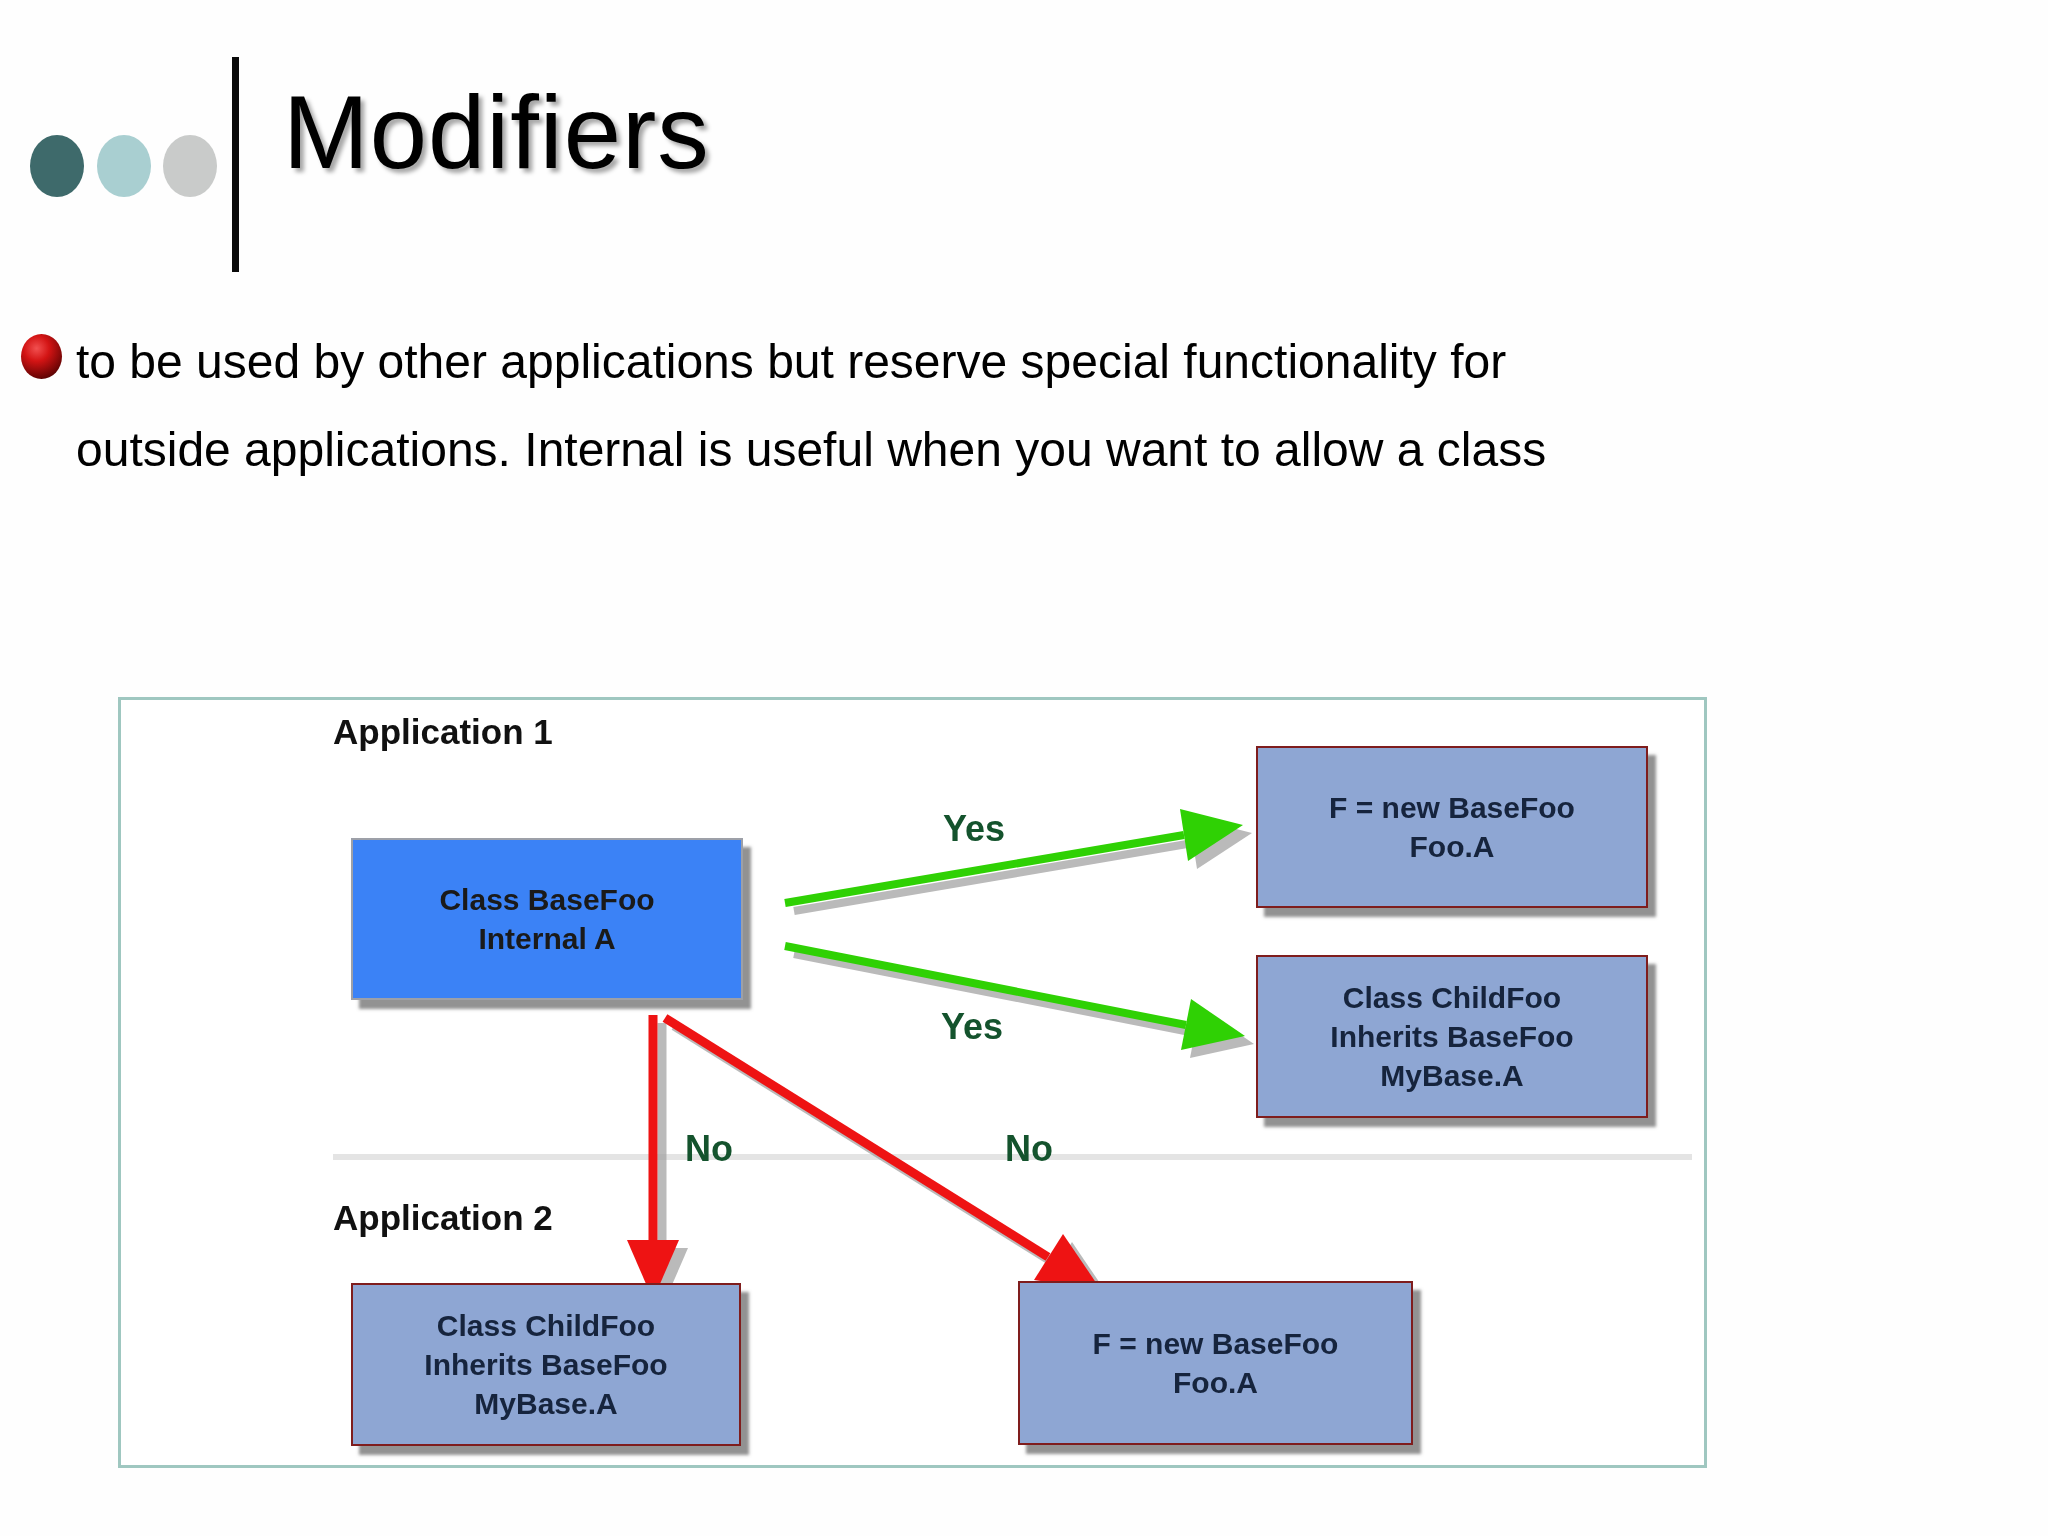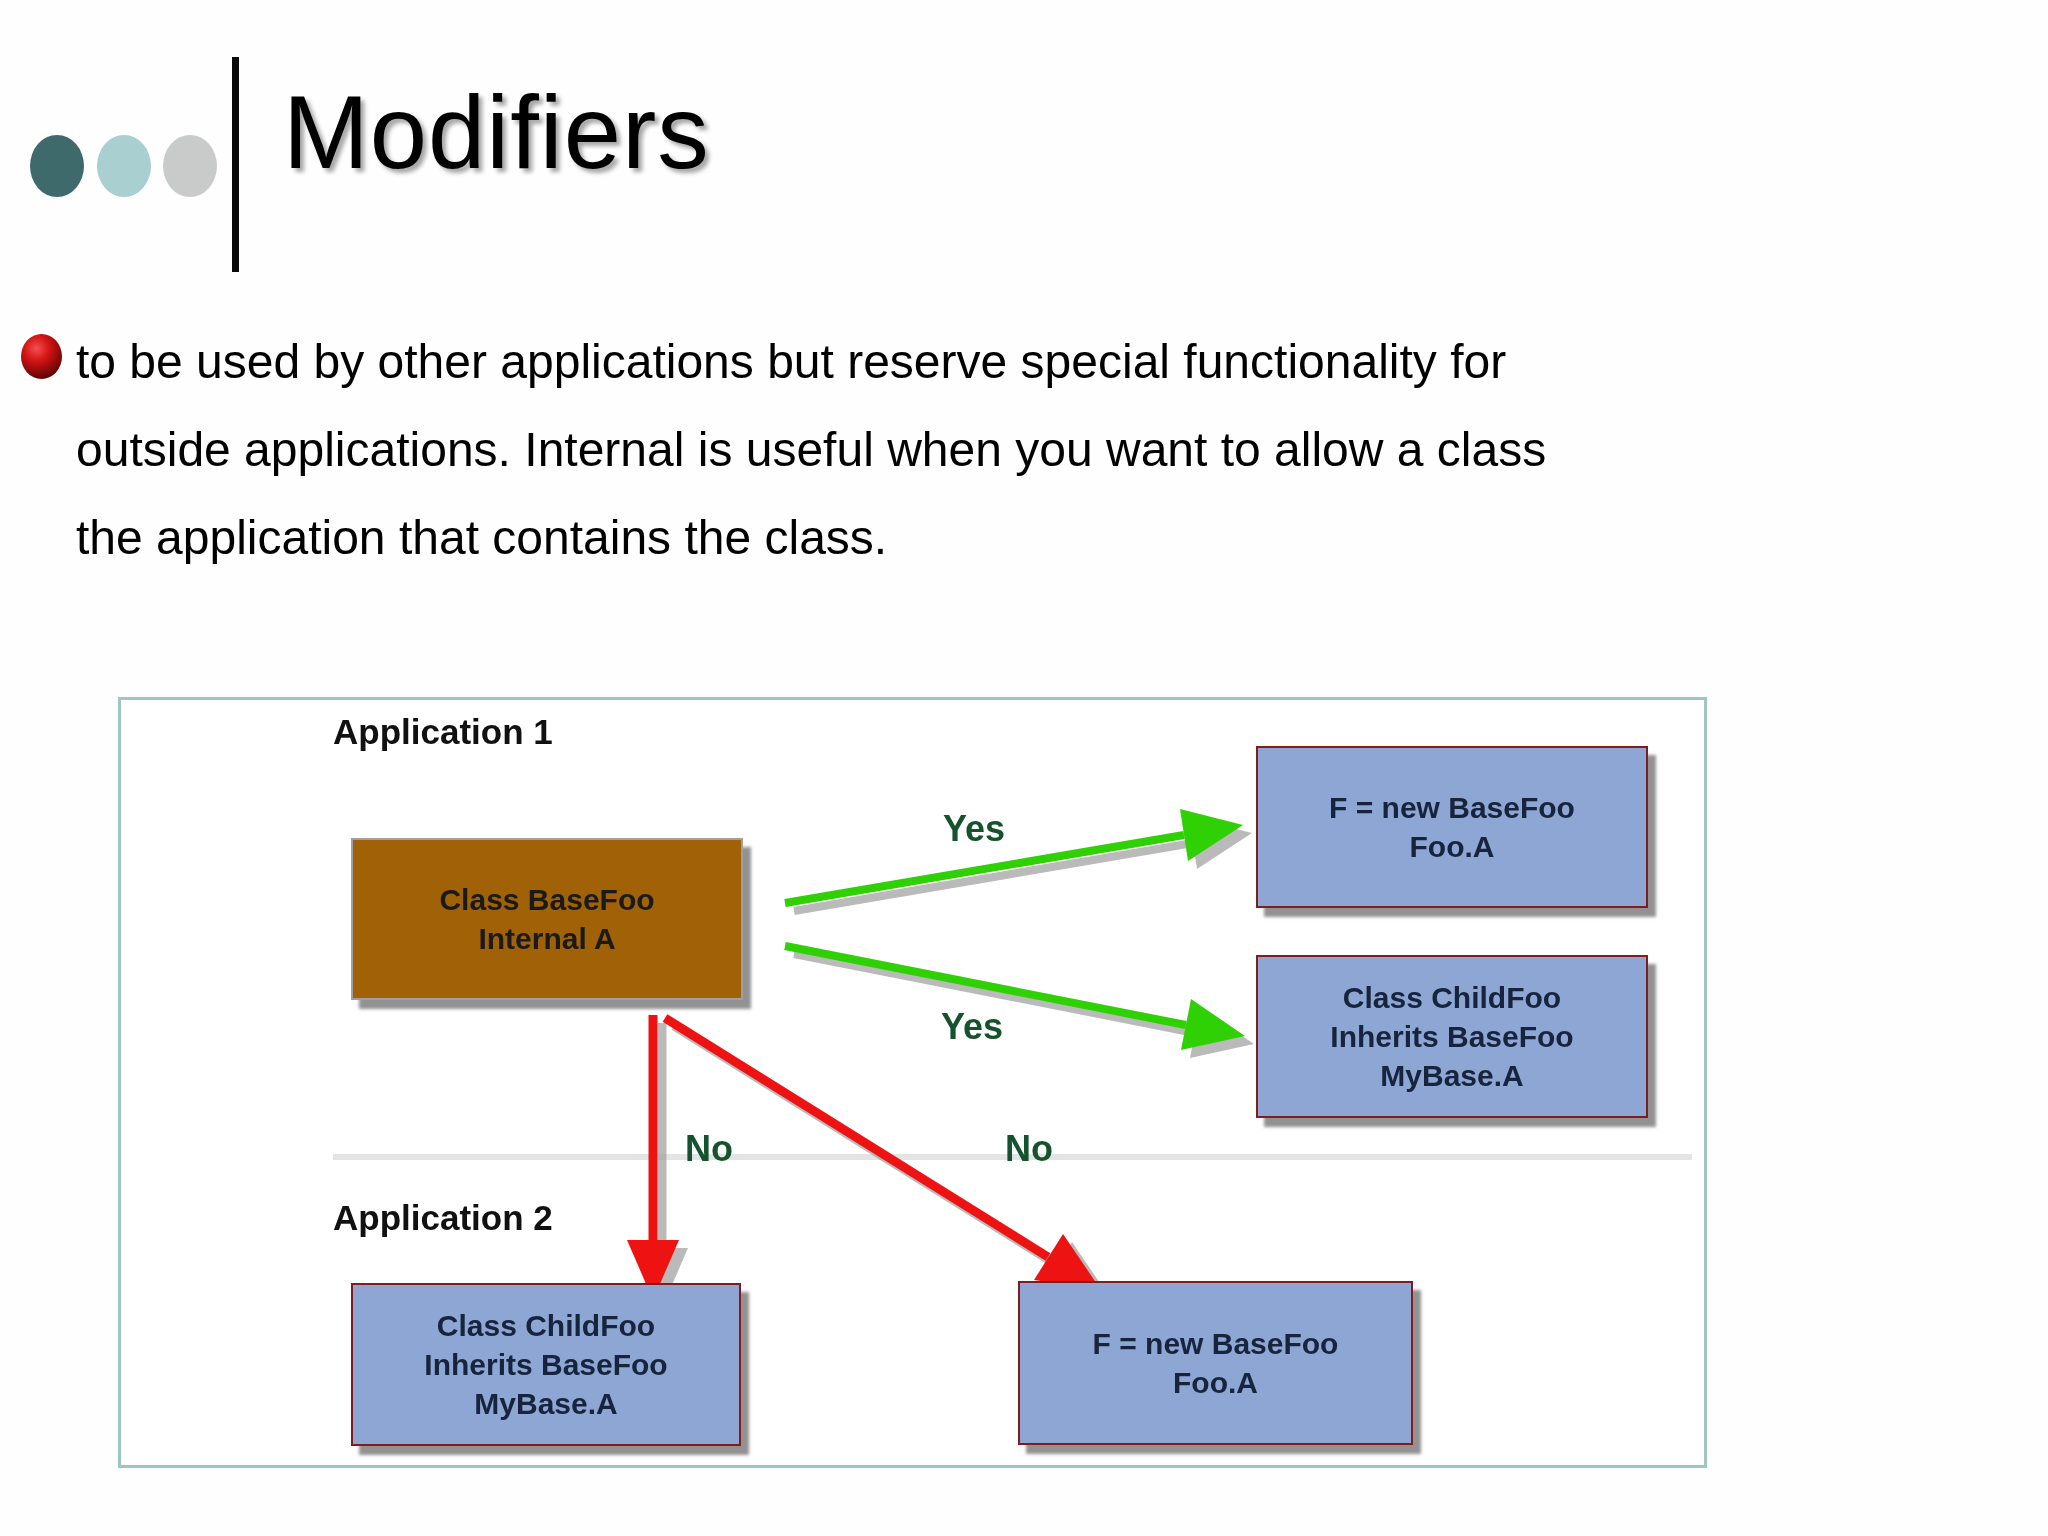--- a/index.html
+++ b/index.html
@@ -27,21 +27,21 @@
            border:3px solid #9fc7c0;box-sizing:border-box;}
   .app-label{position:absolute;font-size:35px;font-weight:bold;color:#111;white-space:nowrap;}
   .app-label.one{left:212px;top:12px;}
   .app-label.two{left:212px;top:498px;}
   .divider{position:absolute;left:212px;right:12px;top:454px;height:6px;background:#e4e4e4;}
 
   .dbox{position:absolute;display:flex;flex-direction:column;justify-content:center;align-items:center;
         font-size:30px;font-weight:bold;line-height:39px;text-align:center;
         box-shadow:8px 9px 3px rgba(110,110,110,0.75);box-sizing:border-box;}
   .dbox span{white-space:nowrap;}
-  .box-gray{left:230px;top:138px;width:392px;height:162px;background:#a16207;color:#1a1a1a;border:2px solid #9da0a8;}
+  .box-gray{left:230px;top:138px;width:392px;height:162px;background:#3b82f6;color:#1a1a1a;border:2px solid #9da0a8;}
   .box-blue{background:#8ea6d3;color:#16243d;border:2px solid #7f1d1d;}
   .box-tr{left:1135px;top:46px;width:392px;height:162px;}
   .box-mr{left:1135px;top:255px;width:392px;height:163px;}
   .box-bl{left:230px;top:583px;width:390px;height:163px;}
   .box-br{left:897px;top:581px;width:395px;height:164px;}
 
   .edge-lbl{position:absolute;font-size:36px;font-weight:bold;color:#14532d;white-space:nowrap;}
   .yes-1{left:822px;top:108px;}
   .yes-2{left:820px;top:306px;}
   .no-1{left:564px;top:428px;}
@@ -57,21 +57,20 @@
   <div class="dot dot-1"></div>
   <div class="dot dot-2"></div>
   <div class="dot dot-3"></div>
   <div class="vline"></div>
   <div class="title">Modifiers</div>
 
   <div class="bullet-ball"></div>
   <div class="para">
     <div class="pline">to be used by other applications but reserve special functionality for</div>
     <div class="pline">outside applications. Internal is useful when you want to allow a class</div>
-    <div class="pline">the application that contains the class.</div>
   </div>
 
   <div class="diagram">
 
     <div class="app-label one">Application 1</div>
     <div class="divider"></div>
     <div class="app-label two">Application 2</div>
 
     <svg class="arrows" viewBox="0 0 1589 771">
       <g transform="translate(9,8)" stroke="#a3a3a3" fill="#a3a3a3" opacity="0.75">

